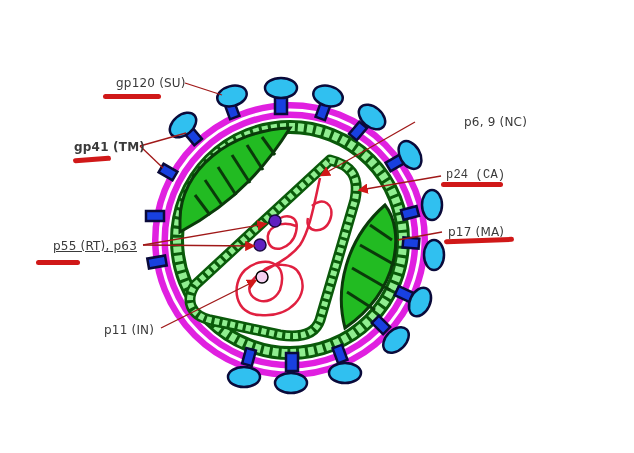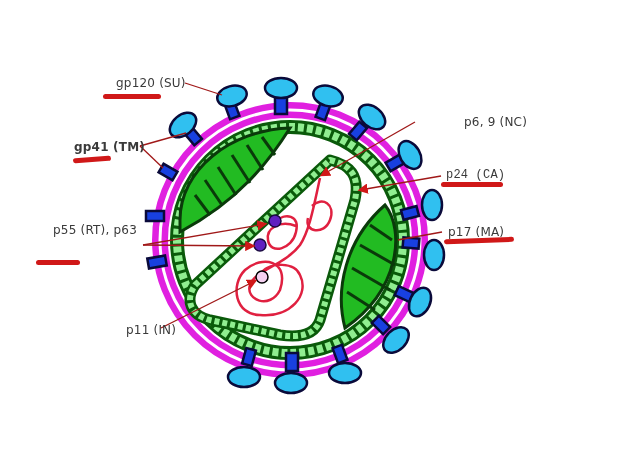--- a/index.html
+++ b/index.html
@@ -148,24 +148,24 @@
     </g>
   </svg>
 
   
   <span class="label" style="left:116px; top:76px;">gp120 (SU)</span>
   <div class="underline" style="left:103px; top:94px; width:58px;"></div>
 
   <span class="label" style="left:74px; top:140px;font-weight:bold;">gp41 (TM)</span>
   <div class="underline" style="left:73px; top:157px; width:38px; transform:rotate(-4deg);"></div>
 
-  <span class="label" style="left:53px; top:223px;">p55 (RT), p63</span>
+  <span class="label" style="left:53px; top:239px;text-decoration:underline;">p55 (RT), p63</span>
   <div class="underline" style="left:36px; top:260px; width:44px;"></div>
 
-  <span class="label" style="left:104px; top:323px;margin-left:22px;">p11 (IN)</span>
+  <span class="label" style="left:104px; top:323px;">p11 (IN)</span>
 
   <span class="label" style="left:424px; top:115px;margin-left:40px;">p6, 9 (NC)</span>
 
   <span class="label" style="left:446px; top:168px;font-family:Liberation Mono, monospace;">p24 (CA)</span>
   <div class="underline" style="left:441px; top:182px; width:62px;"></div>
 
   <span class="label" style="left:448px; top:225px;">p17 (MA)</span>
   <div class="underline" style="left:444px; top:238px; width:70px; transform:rotate(-2deg);"></div>
 </div>
 

